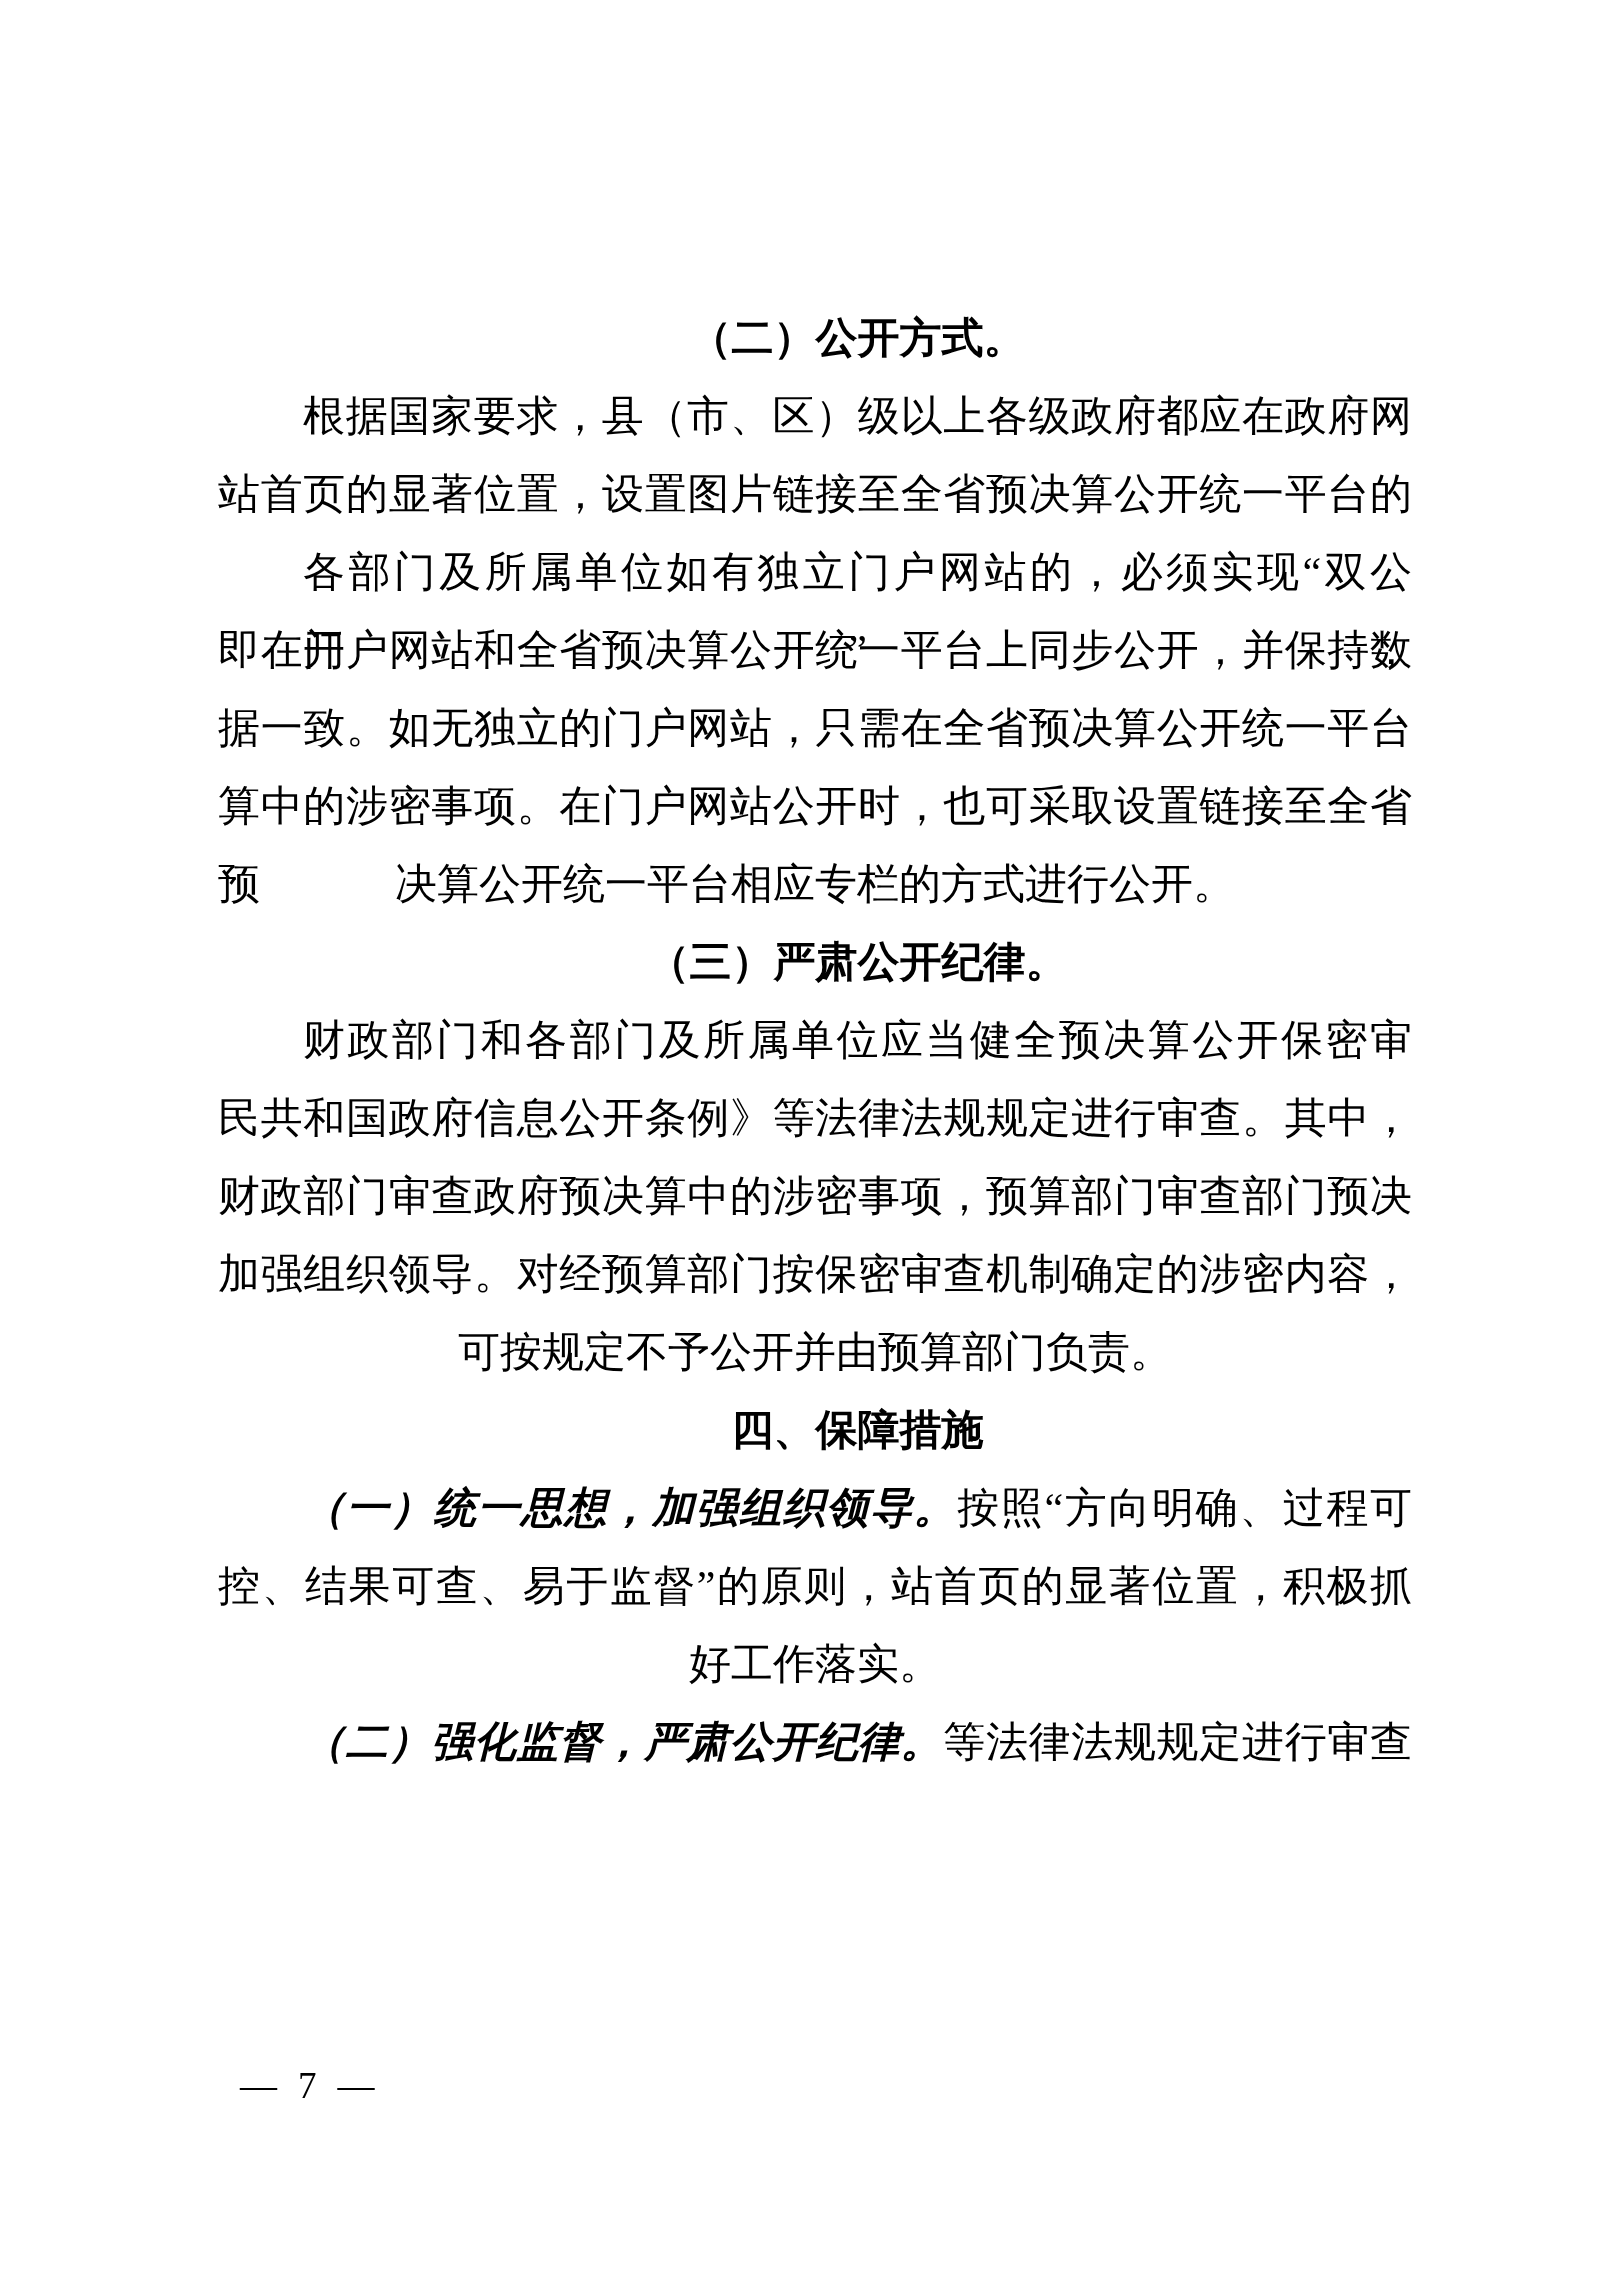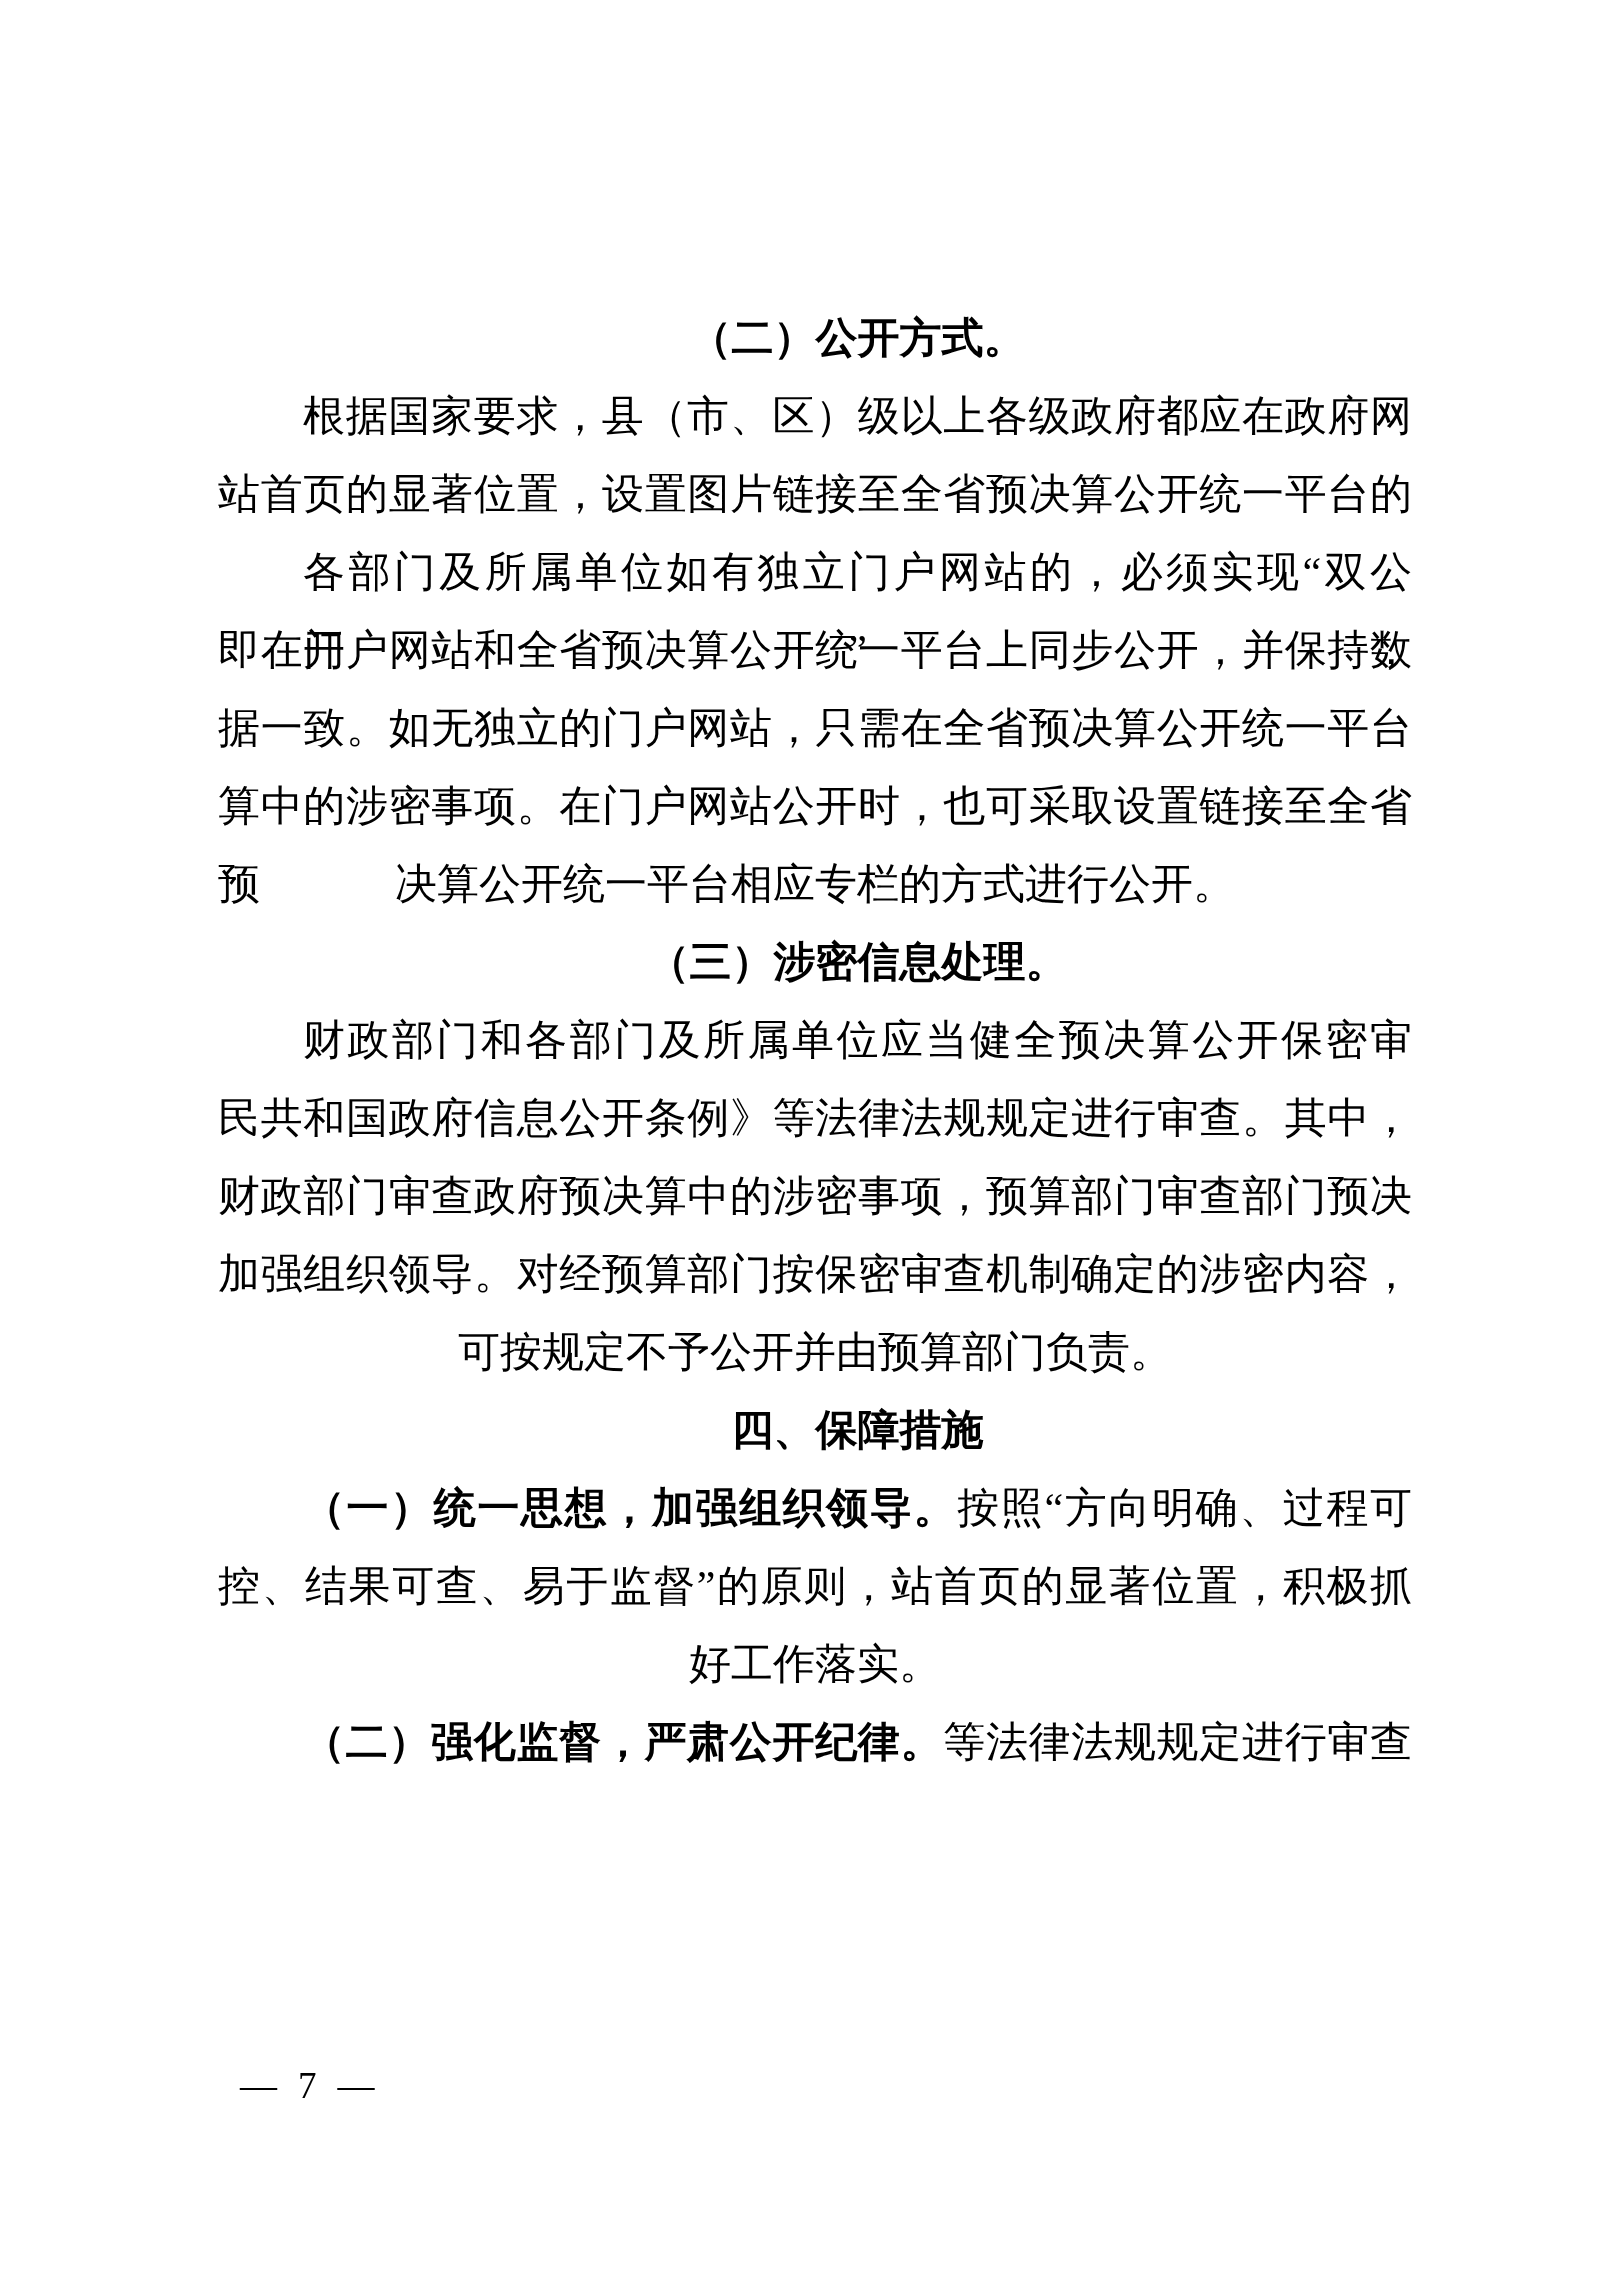--- a/index.html
+++ b/index.html
@@ -39,20 +39,21 @@
   }
   .line.h2 {
     font-weight: 700;
   }
   .line.h1 {
     font-family: "Liberation Sans", "DejaVu Sans", sans-serif;
     font-weight: 700;
   }
   .lead-bold {
     font-weight: 700;
+    font-style: italic;
   }
   .page-number {
     position: absolute;
     left: 240px;
     top: 2058px;
     height: 55px;
     line-height: 55px;
     font-size: 37px;
     word-spacing: 9.8px;
     letter-spacing: 1px;
@@ -64,21 +65,21 @@
 <div class="page">
   <div class="textblock">
       <div class="line h2 indent">（二）公开方式。</div>
       <div class="line body indent justify">根据国家要求，县（市、区）级以上各级政府都应在政府网</div>
       <div class="line body justify">站首页的显著位置，设置图片链接至全省预决算公开统一平台的</div>
       <div class="line body indent justify">各部门及所属单位如有独立门户网站的，必须实现“双公开”，</div>
       <div class="line body justify">即在门户网站和全省预决算公开统一平台上同步公开，并保持数</div>
       <div class="line body justify">据一致。如无独立的门户网站，只需在全省预决算公开统一平台</div>
       <div class="line body justify">算中的涉密事项。在门户网站公开时，也可采取设置链接至全省预</div>
       <div class="line body">决算公开统一平台相应专栏的方式进行公开。</div>
-      <div class="line h2 indent">（三）涉密信息处理。</div>
+      <div class="line h2 indent">（三）严肃公开纪律。</div>
       <div class="line body indent justify">财政部门和各部门及所属单位应当健全预决算公开保密审</div>
       <div class="line body justify">民共和国政府信息公开条例》等法律法规规定进行审查。其中，</div>
       <div class="line body justify">财政部门审查政府预决算中的涉密事项，预算部门审查部门预决</div>
       <div class="line body justify">加强组织领导。对经预算部门按保密审查机制确定的涉密内容，</div>
       <div class="line body">可按规定不予公开并由预算部门负责。</div>
       <div class="line h1 indent">四、保障措施</div>
       <div class="line mixed indent justify"><span class="lead-bold">（一）统一思想，加强组织领导。</span><span>按照“方向明确、过程可</span></div>
       <div class="line body justify">控、结果可查、易于监督”的原则，站首页的显著位置，积极抓</div>
       <div class="line body">好工作落实。</div>
       <div class="line mixed indent justify"><span class="lead-bold">（二）强化监督，严肃公开纪律。</span><span>等法律法规规定进行审查</span></div>

